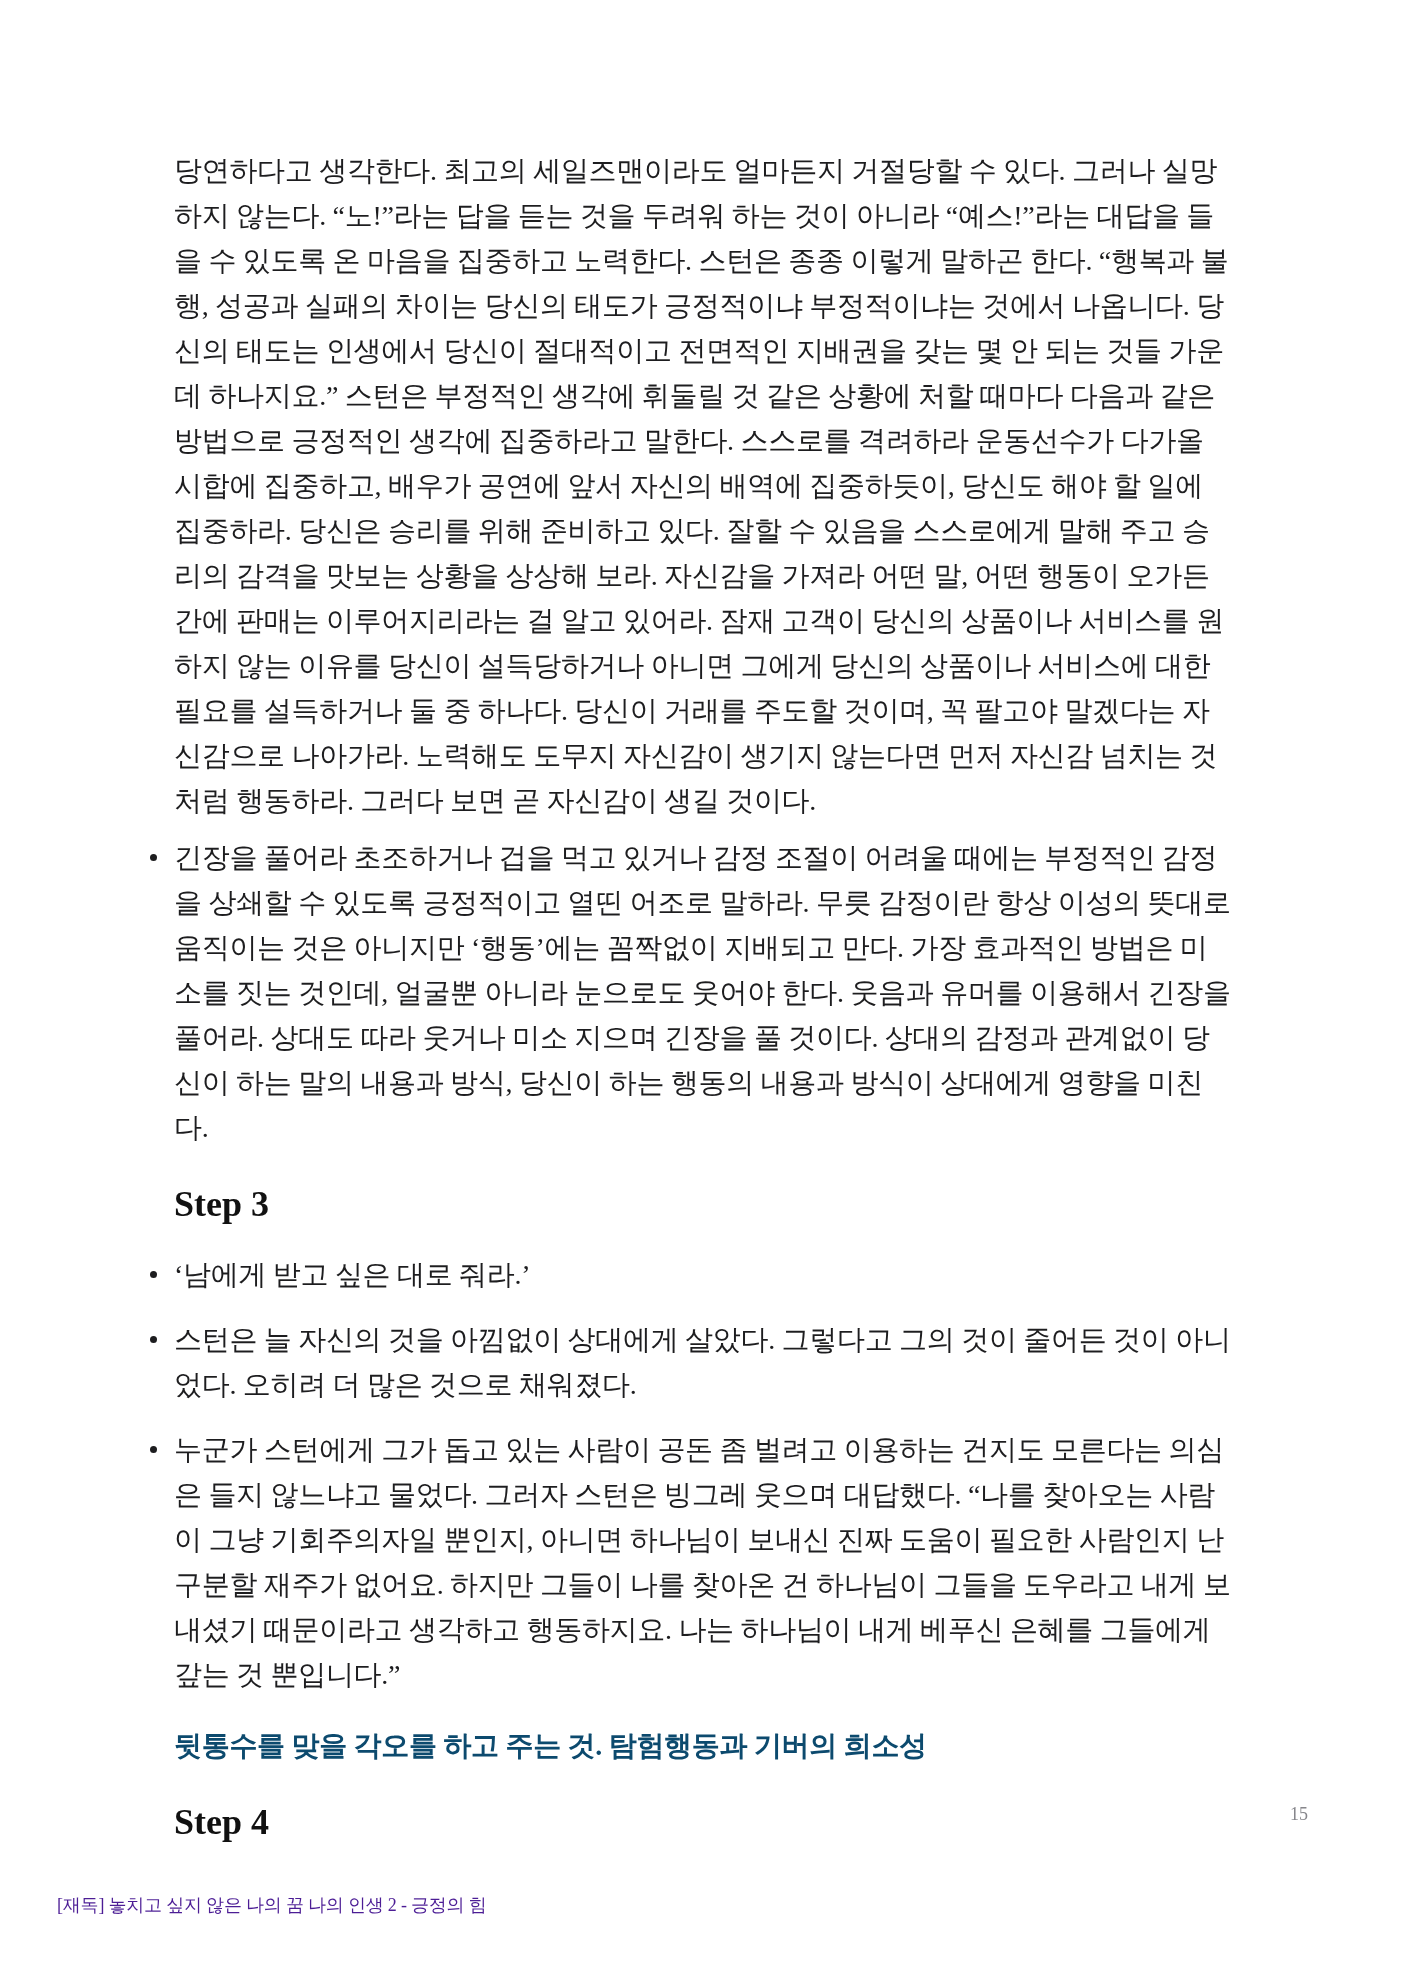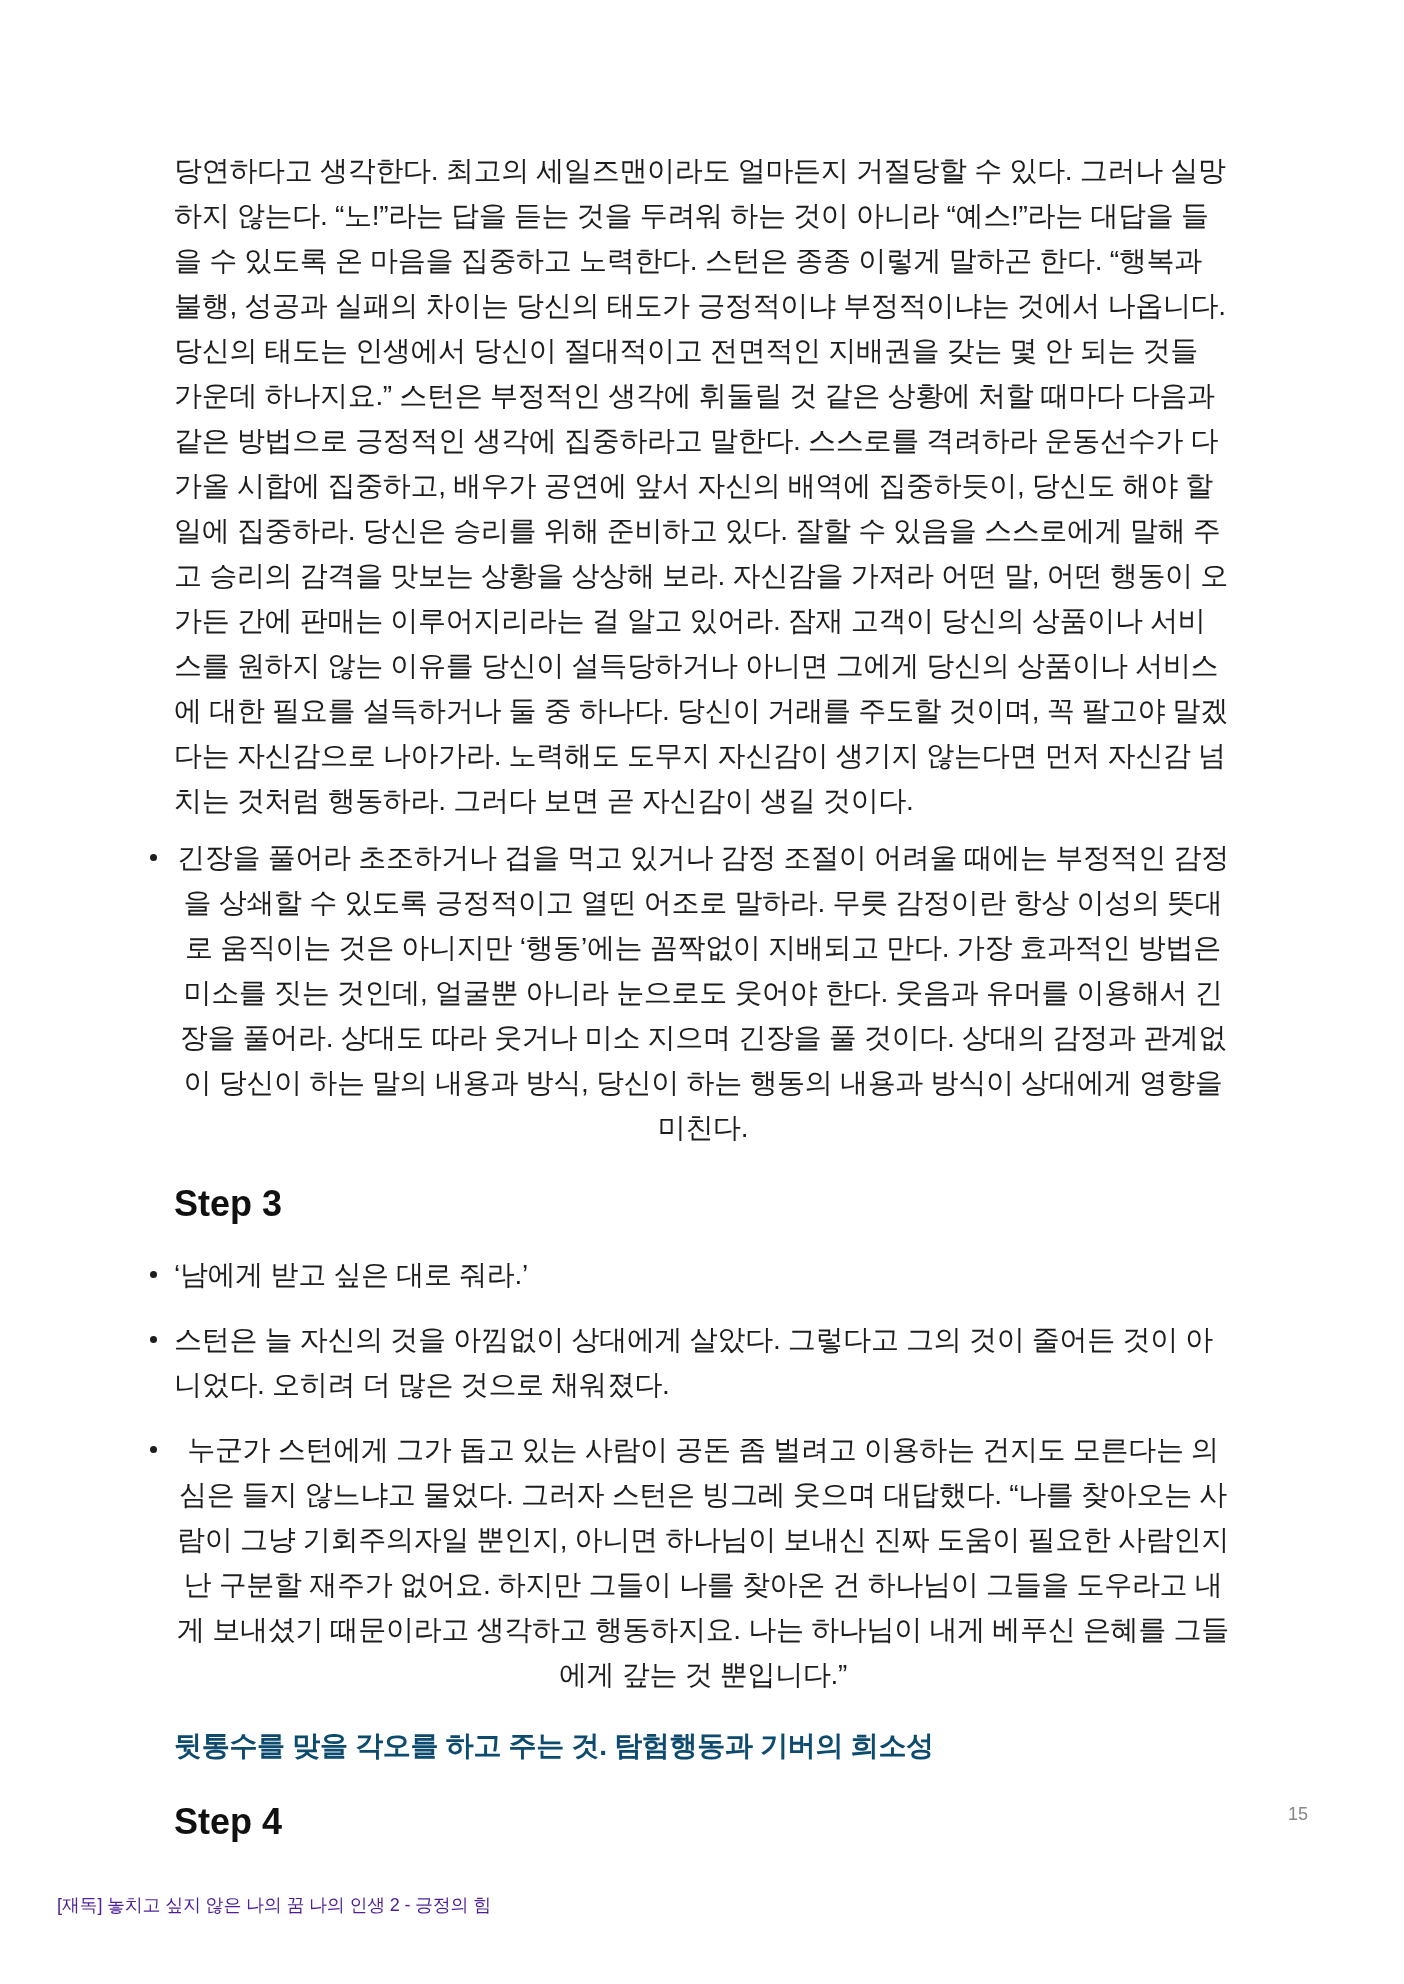--- a/index.html
+++ b/index.html
@@ -1,40 +1,40 @@
 <!DOCTYPE html>
 <html lang="ko"><head>
 <meta charset="utf-8">
 <style>
   html, body { margin: 0; padding: 0; background: #ffffff; }
   .page {
     position: relative;
     width: 1367px;
     height: 1984px;
     background: #ffffff;
-    font-family: Liberation Sans, sans-serif;
+    font-family: Liberation Serif, serif;
     color: #1d1d1f;
     overflow: hidden;
   }
   .content {
     position: absolute;
     left: 174px;
     top: 148px;
     width: 1058px;
     font-size: 28px;
     line-height: 45px;
     letter-spacing: -0.3px;
     text-align: left;
     word-break: normal;
     overflow-wrap: break-word;
   }
   .para { margin: 0 0 12px 0; }
   .blist { list-style: none; margin: 0; padding: 0; }
   .bitem { position: relative; margin: 0 0 20px 0; }
-  .bitem:last-child { margin-bottom: 0; text-align: center; }
+  .bitem:last-child { margin-bottom: 0; }
   .bullet-dot {
     position: absolute;
     left: -24px;
     top: 19px;
     width: 7px;
     height: 7px;
     border-radius: 50%;
     background: #1d1d1f;
   }
   h2.step {

